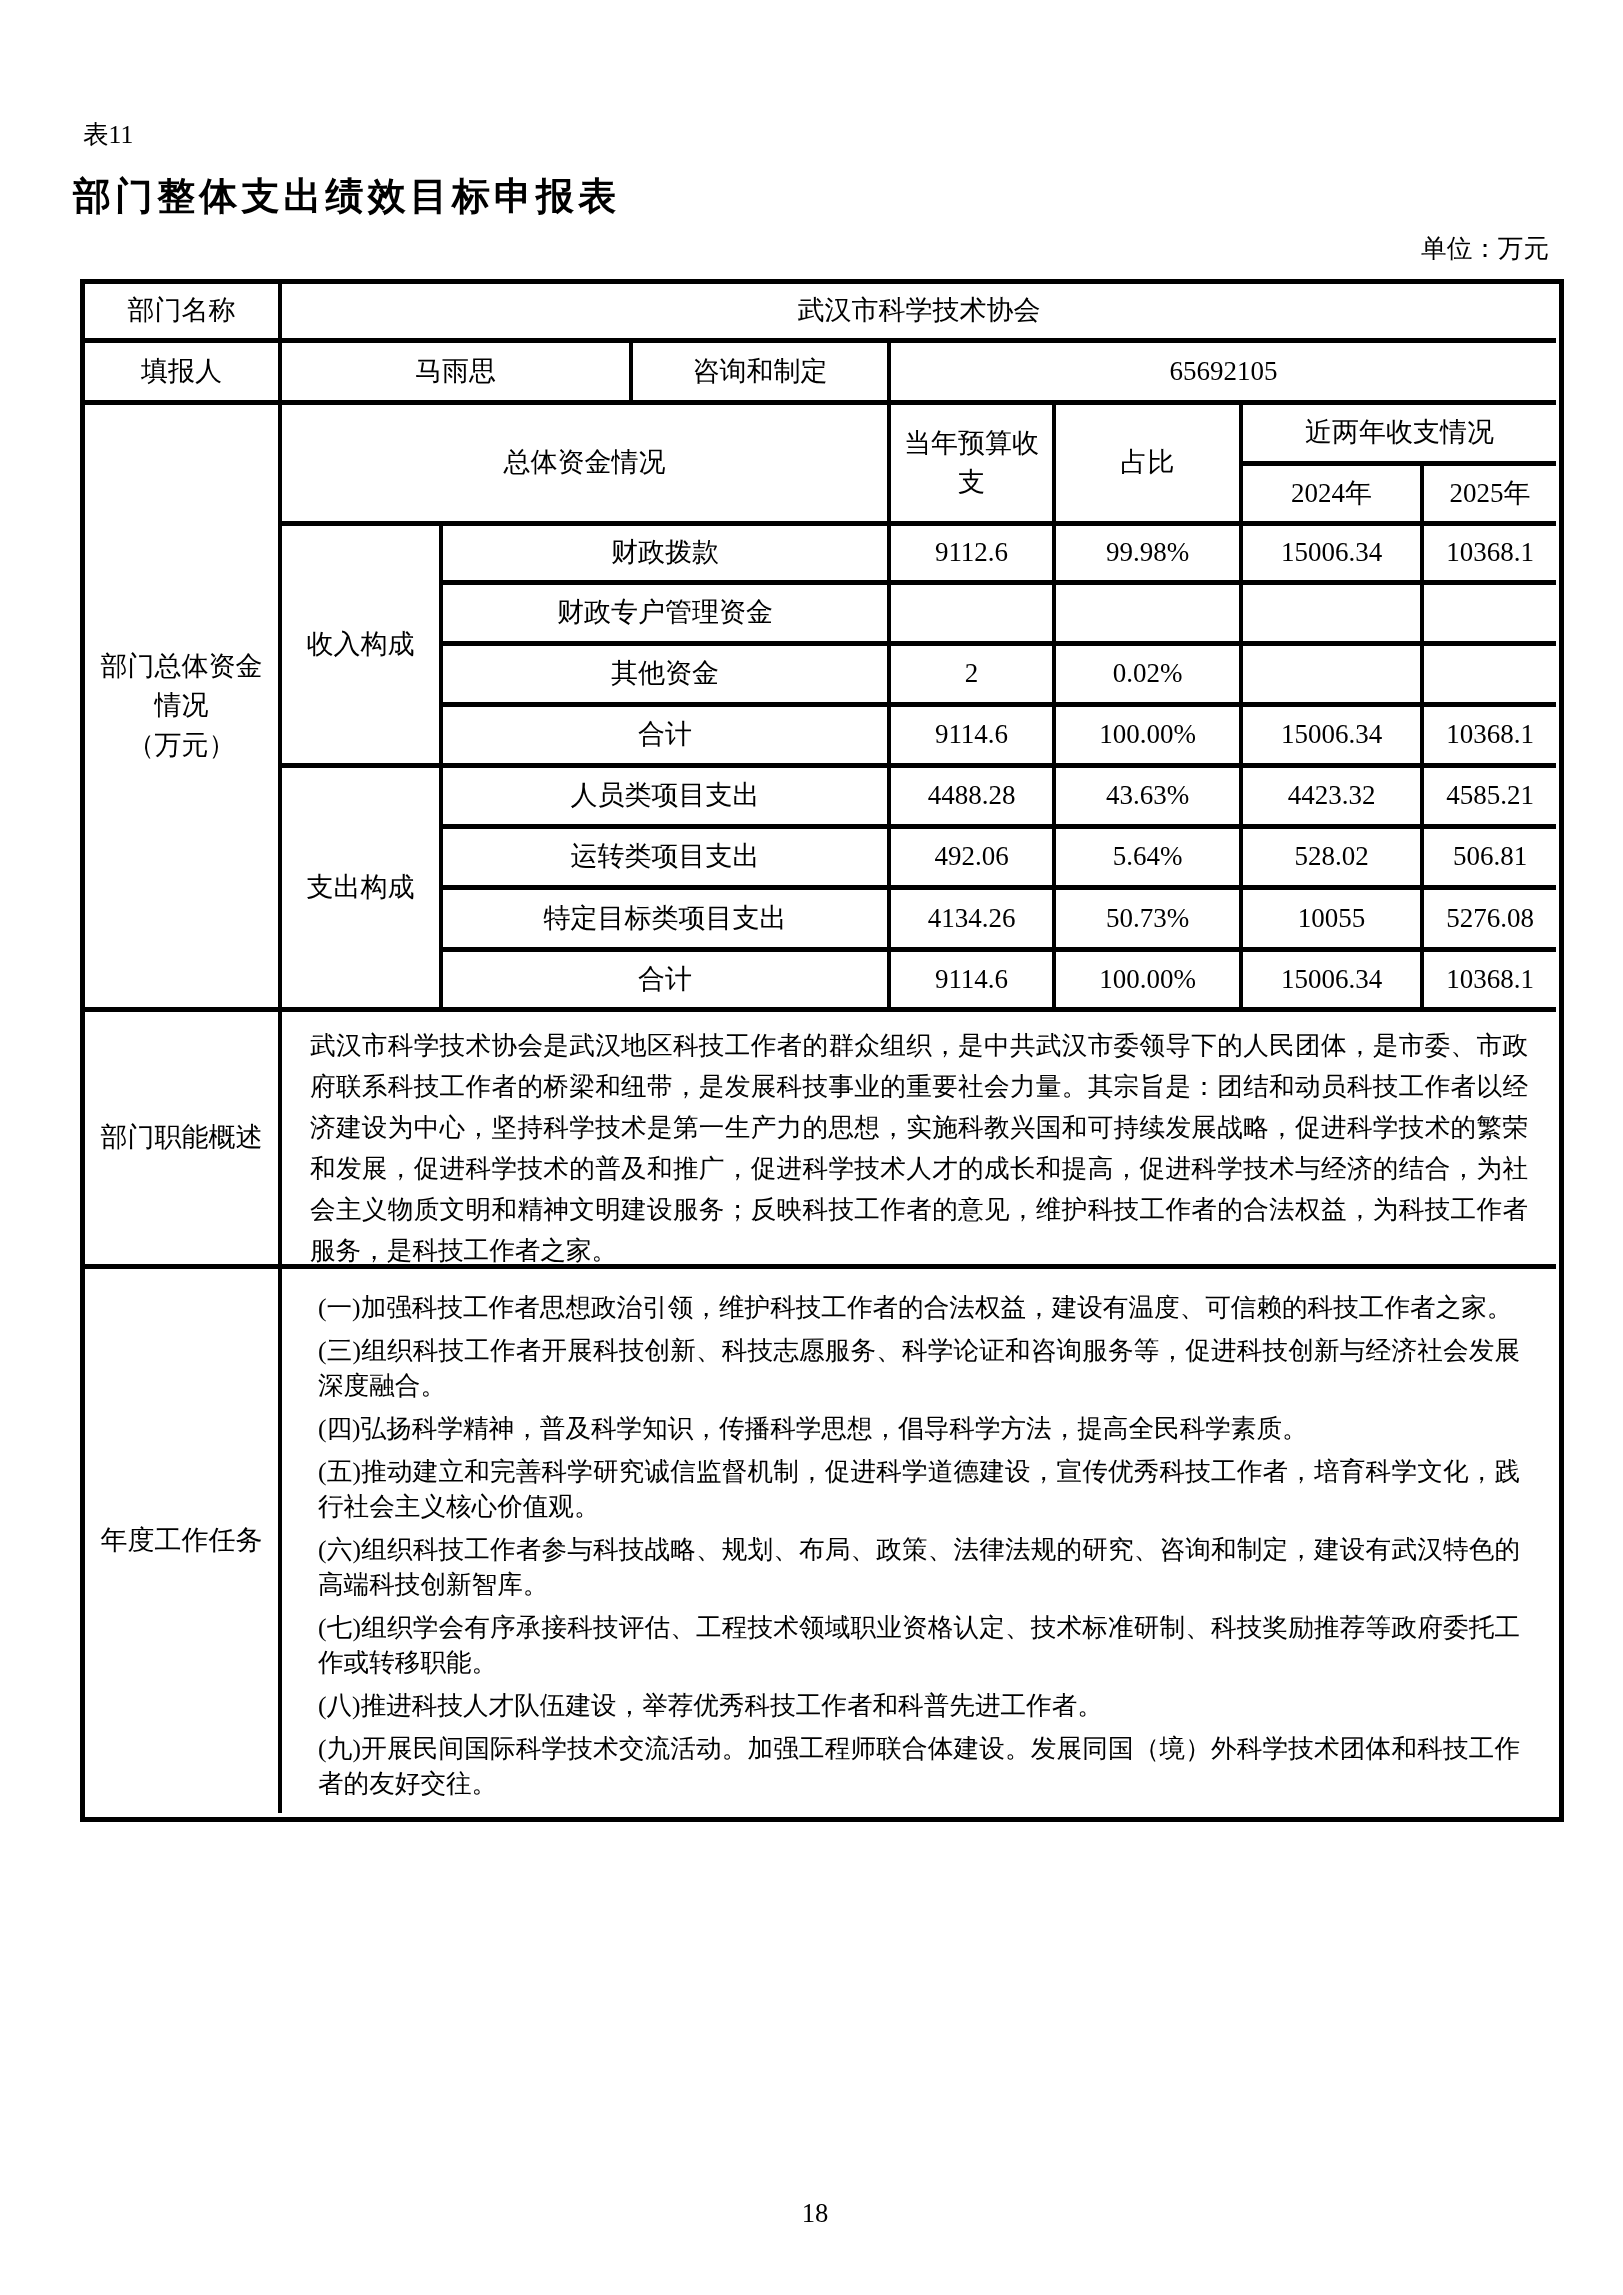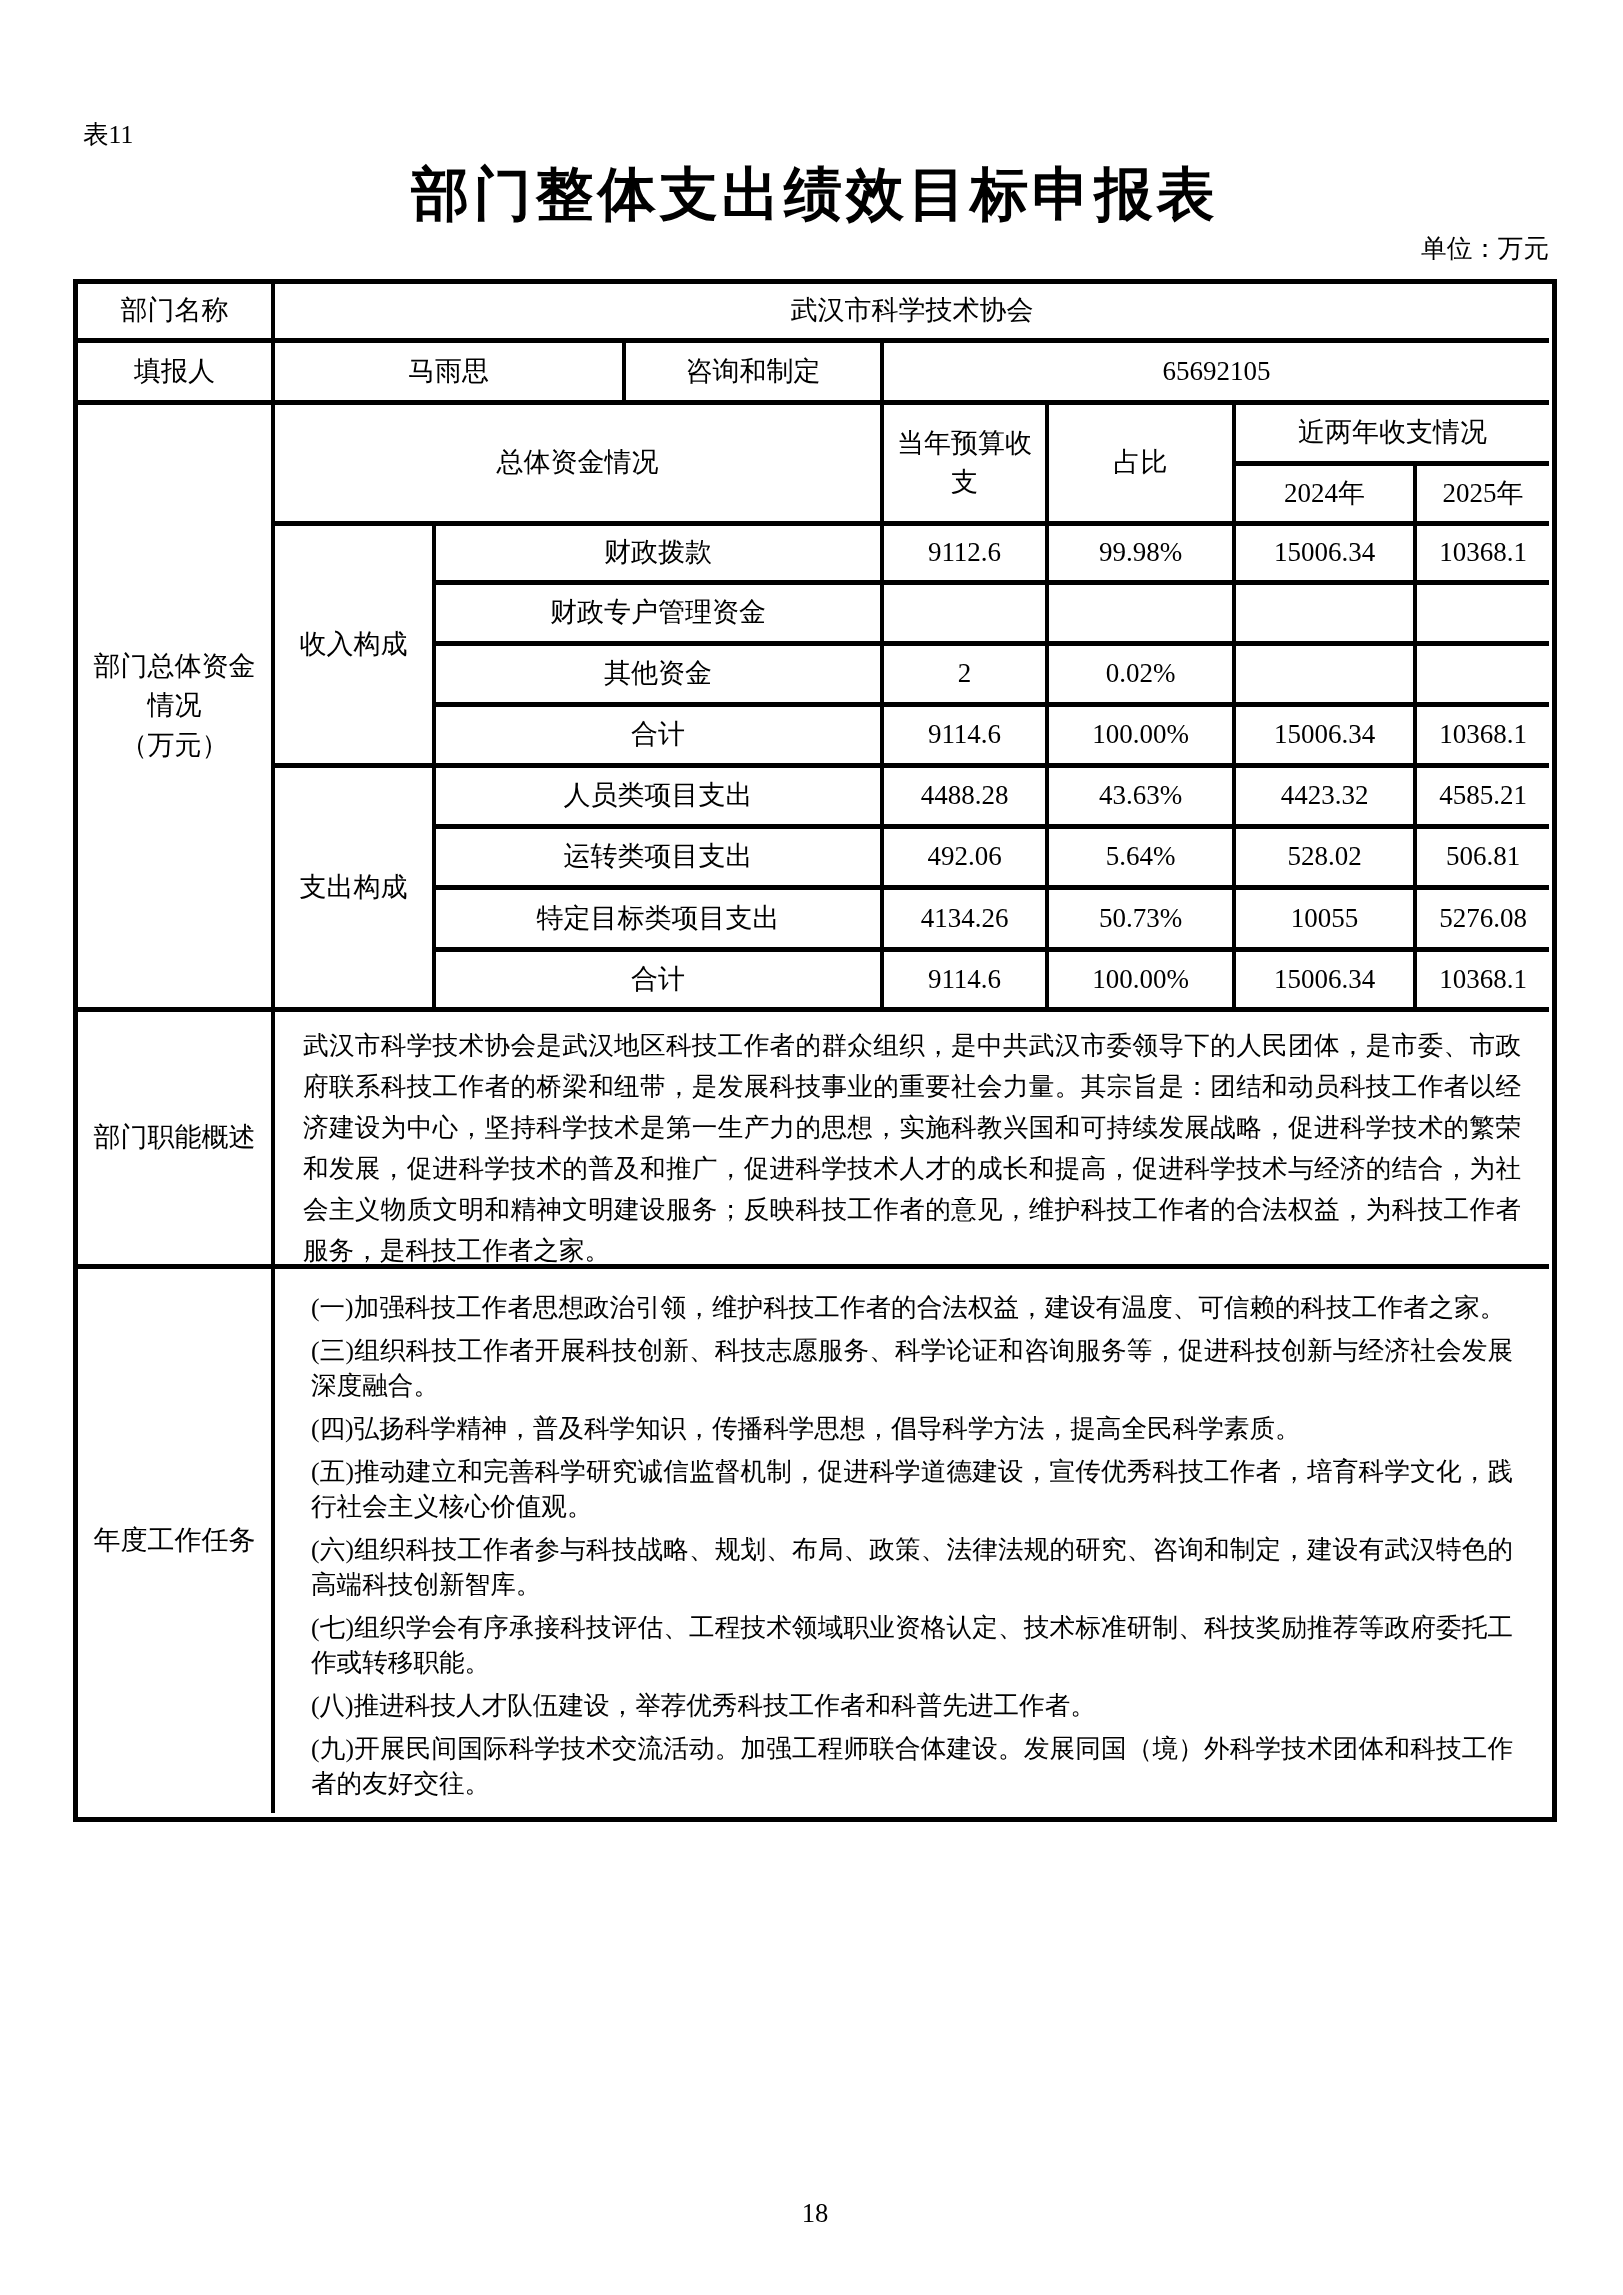--- a/index.html
+++ b/index.html
@@ -3,28 +3,28 @@
 <meta charset="utf-8">
 <style>
   html,body{margin:0;padding:0;background:#ffffff;}
   body{
     width:1623px;height:2295px;position:relative;overflow:hidden;
     font-family:"Liberation Serif","DejaVu Serif",serif;color:#000;
   }
   .abs{position:absolute;}
   #table-label{left:83px;top:117px;font-size:25.6px;}
   #doc-title{
-    left:73px;top:156px;width:1484px;text-align:center;
-    font-size:58px;font-weight:bold;letter-spacing:4.1px;white-space:nowrap;
+    left:73px;top:171px;width:1484px;
+    font-size:38px;font-weight:bold;letter-spacing:4.1px;white-space:nowrap;
   }
   #unit-note{left:73px;top:231px;width:1476px;text-align:right;font-size:25.6px;}
   #page-number{left:73px;top:2198px;width:1484px;text-align:center;font-size:26.6px;}
 
   #form-table{
-    position:absolute;left:73px;top:279px;width:1484px;height:1543px;
+    position:absolute;left:80px;top:279px;width:1484px;height:1543px;
     box-sizing:border-box;border:5.6px solid #000;background:#fff;
     display:grid;
     grid-template-columns:197px 161px 190px 258px 165px 187px 181px 132px;
     grid-template-rows:59px 62px 61px 60px 59px 61px 61px 61px 61px 61px 62px 60px 257px 544px;
   }
   .cell{
     border-right:4.1px solid #000;border-bottom:5.1px solid #000;
     display:flex;align-items:center;justify-content:center;
     text-align:center;font-size:27px;line-height:1.45;
     overflow:hidden;box-sizing:border-box;padding:0 10.2px;

